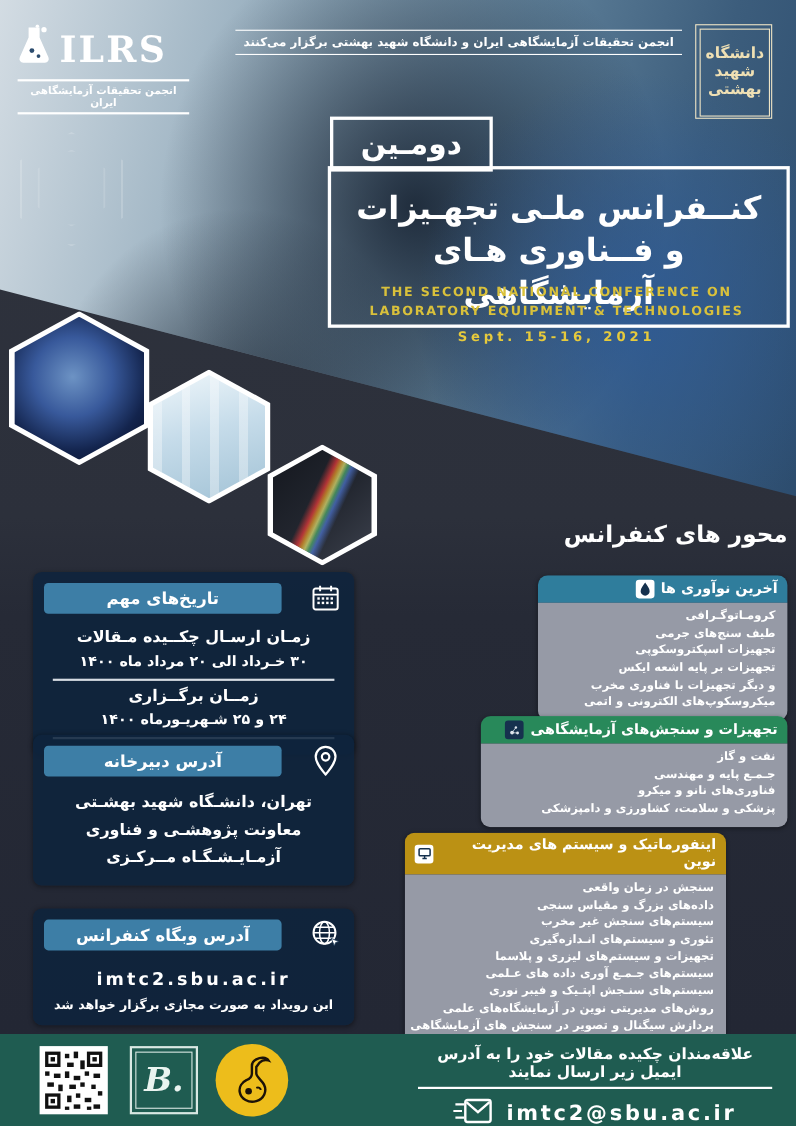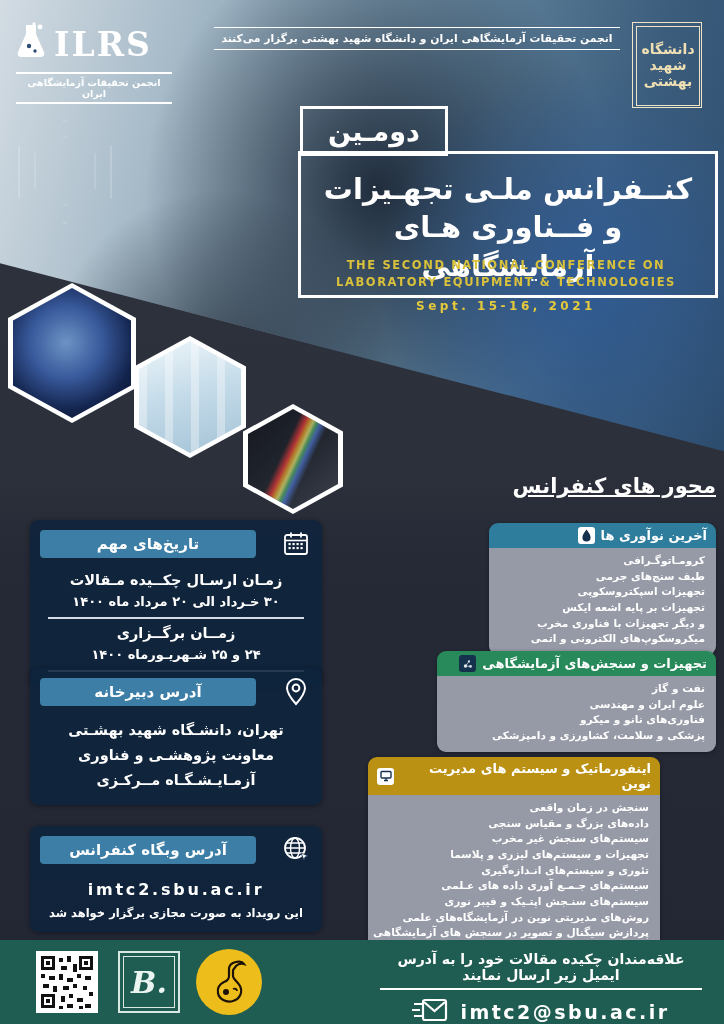--- a/index.html
+++ b/index.html
@@ -49,21 +49,21 @@
   .hex2{left:134px;top:336px;width:112px;height:122px;}
   .hex2 .hex-in{background:
      repeating-linear-gradient(90deg,rgba(255,255,255,.35) 0 8px,rgba(255,255,255,0) 8px 26px),
      linear-gradient(165deg,#eef6fa 0%,#c6dcea 45%,#a3c3d6 100%);}
   .hex3{left:243px;top:404px;width:100px;height:110px;}
   .hex3 .hex-in{background:
      linear-gradient(115deg,rgba(0,0,0,0) 40%,rgba(255,60,60,.65) 46%,rgba(255,170,40,.65) 49%,rgba(250,250,120,.65) 52%,rgba(90,200,120,.6) 55%,rgba(90,140,255,.55) 58%,rgba(0,0,0,0) 64%),
      linear-gradient(135deg,#14171e 0%,#232730 55%,#3c414d 100%);}
 
   
-  .topics-heading{right:8px;top:474px;width:320px;direction:rtl;text-align:right;font-size:21px;font-weight:bold;color:#fff;text-decoration:underline;}
+  .topics-heading{right:8px;top:474px;width:320px;direction:rtl;text-align:right;font-size:21px;font-weight:bold;color:#fff;}
   .tbox{position:absolute;border-radius:9px;overflow:hidden;direction:rtl;box-shadow:0 1px 4px rgba(0,0,0,.35);}
   .thead{display:flex;align-items:center;gap:6px;padding:4px 9px;color:#fff;font-weight:bold;font-size:13px;}
   .ticon{width:17px;height:17px;border-radius:3px;background:#fff;color:#16314e;display:flex;align-items:center;
     justify-content:center;flex:none;}
   .ticon.dark{background:#16314e;color:#dfe5ec;}
   .tbody{background:rgba(157,162,173,.94);padding:5px 11px 8px;color:#fff;font-size:10.6px;font-weight:bold;
     line-height:1.48;text-align:right;}
   .tbody div{white-space:nowrap;}
   .tbox1{left:489px;top:523px;width:227px;} .tbox1 .thead{background:#2f7d9c;}
   .tbox2{left:437px;top:651px;width:279px;} .tbox2 .thead{background:#28895a;}
@@ -183,42 +183,42 @@
         <svg width="12" height="12" viewBox="0 0 12 12">
             <circle cx="3.5" cy="8" r="1.7" fill="#dfe5ec"></circle>
             <circle cx="8.5" cy="8.4" r="1.3" fill="#dfe5ec"></circle>
             <circle cx="7" cy="3.4" r="1.1" fill="#dfe5ec"></circle>
             <path d="M3.5 8L7 3.4M3.5 8l5 .4" stroke="#dfe5ec" stroke-width=".7"></path>
           </svg>
       </span>
     </div>
     <div class="tbody">
       <div>نفت و گاز</div>
-      <div>علوم ایران و مهندسی</div>
+      <div>جـمـع پایه و مهندسی</div>
       <div>فناوری‌های نانو و میکرو</div>
       <div>پزشکی و سلامت، کشاورزی و دامپزشکی</div>
     </div>
   </div>
 
   <div class="tbox tbox3">
     <div class="thead">
       <span>اینفورماتیک و سیستم های مدیریت نوین</span>
       <span class="ticon">
         <svg width="12" height="12" viewBox="0 0 12 12">
             <rect x="1" y="1.5" width="10" height="6.5" rx="1" fill="none" stroke="#16314e" stroke-width="1.4"></rect>
             <path d="M4 10.5h4M6 8v2.5" stroke="#16314e" stroke-width="1.3"></path>
           </svg>
       </span>
     </div>
     <div class="tbody">
       <div>سنجش در زمان واقعی</div>
       <div>داده‌های بزرگ و مقیاس سنجی</div>
       <div>سیستم‌های سنجش غیر مخرب</div>
+      <div>تئوری و سیستم‌های انـدازه‌گیری</div>
       <div>تجهیزات و سیستم‌های لیزری و پلاسما</div>
-      <div>تئوری و سیستم‌های انـدازه‌گیری</div>
       <div>سیستم‌های جـمـع آوری داده های عـلمی</div>
       <div>سیستم‌های سنـجش اپتـیک و فیبر نوری</div>
       <div>روش‌های مدیریتی نوین در آزمایشگاه‌های علمی</div>
       <div>پردازش سیگنال و تصویر در سنجش های آزمایشگاهی</div>
     </div>
   </div>
 
   <div class="ibox ibox-dates">
     <div class="ihead">
       <span class="iicon">

